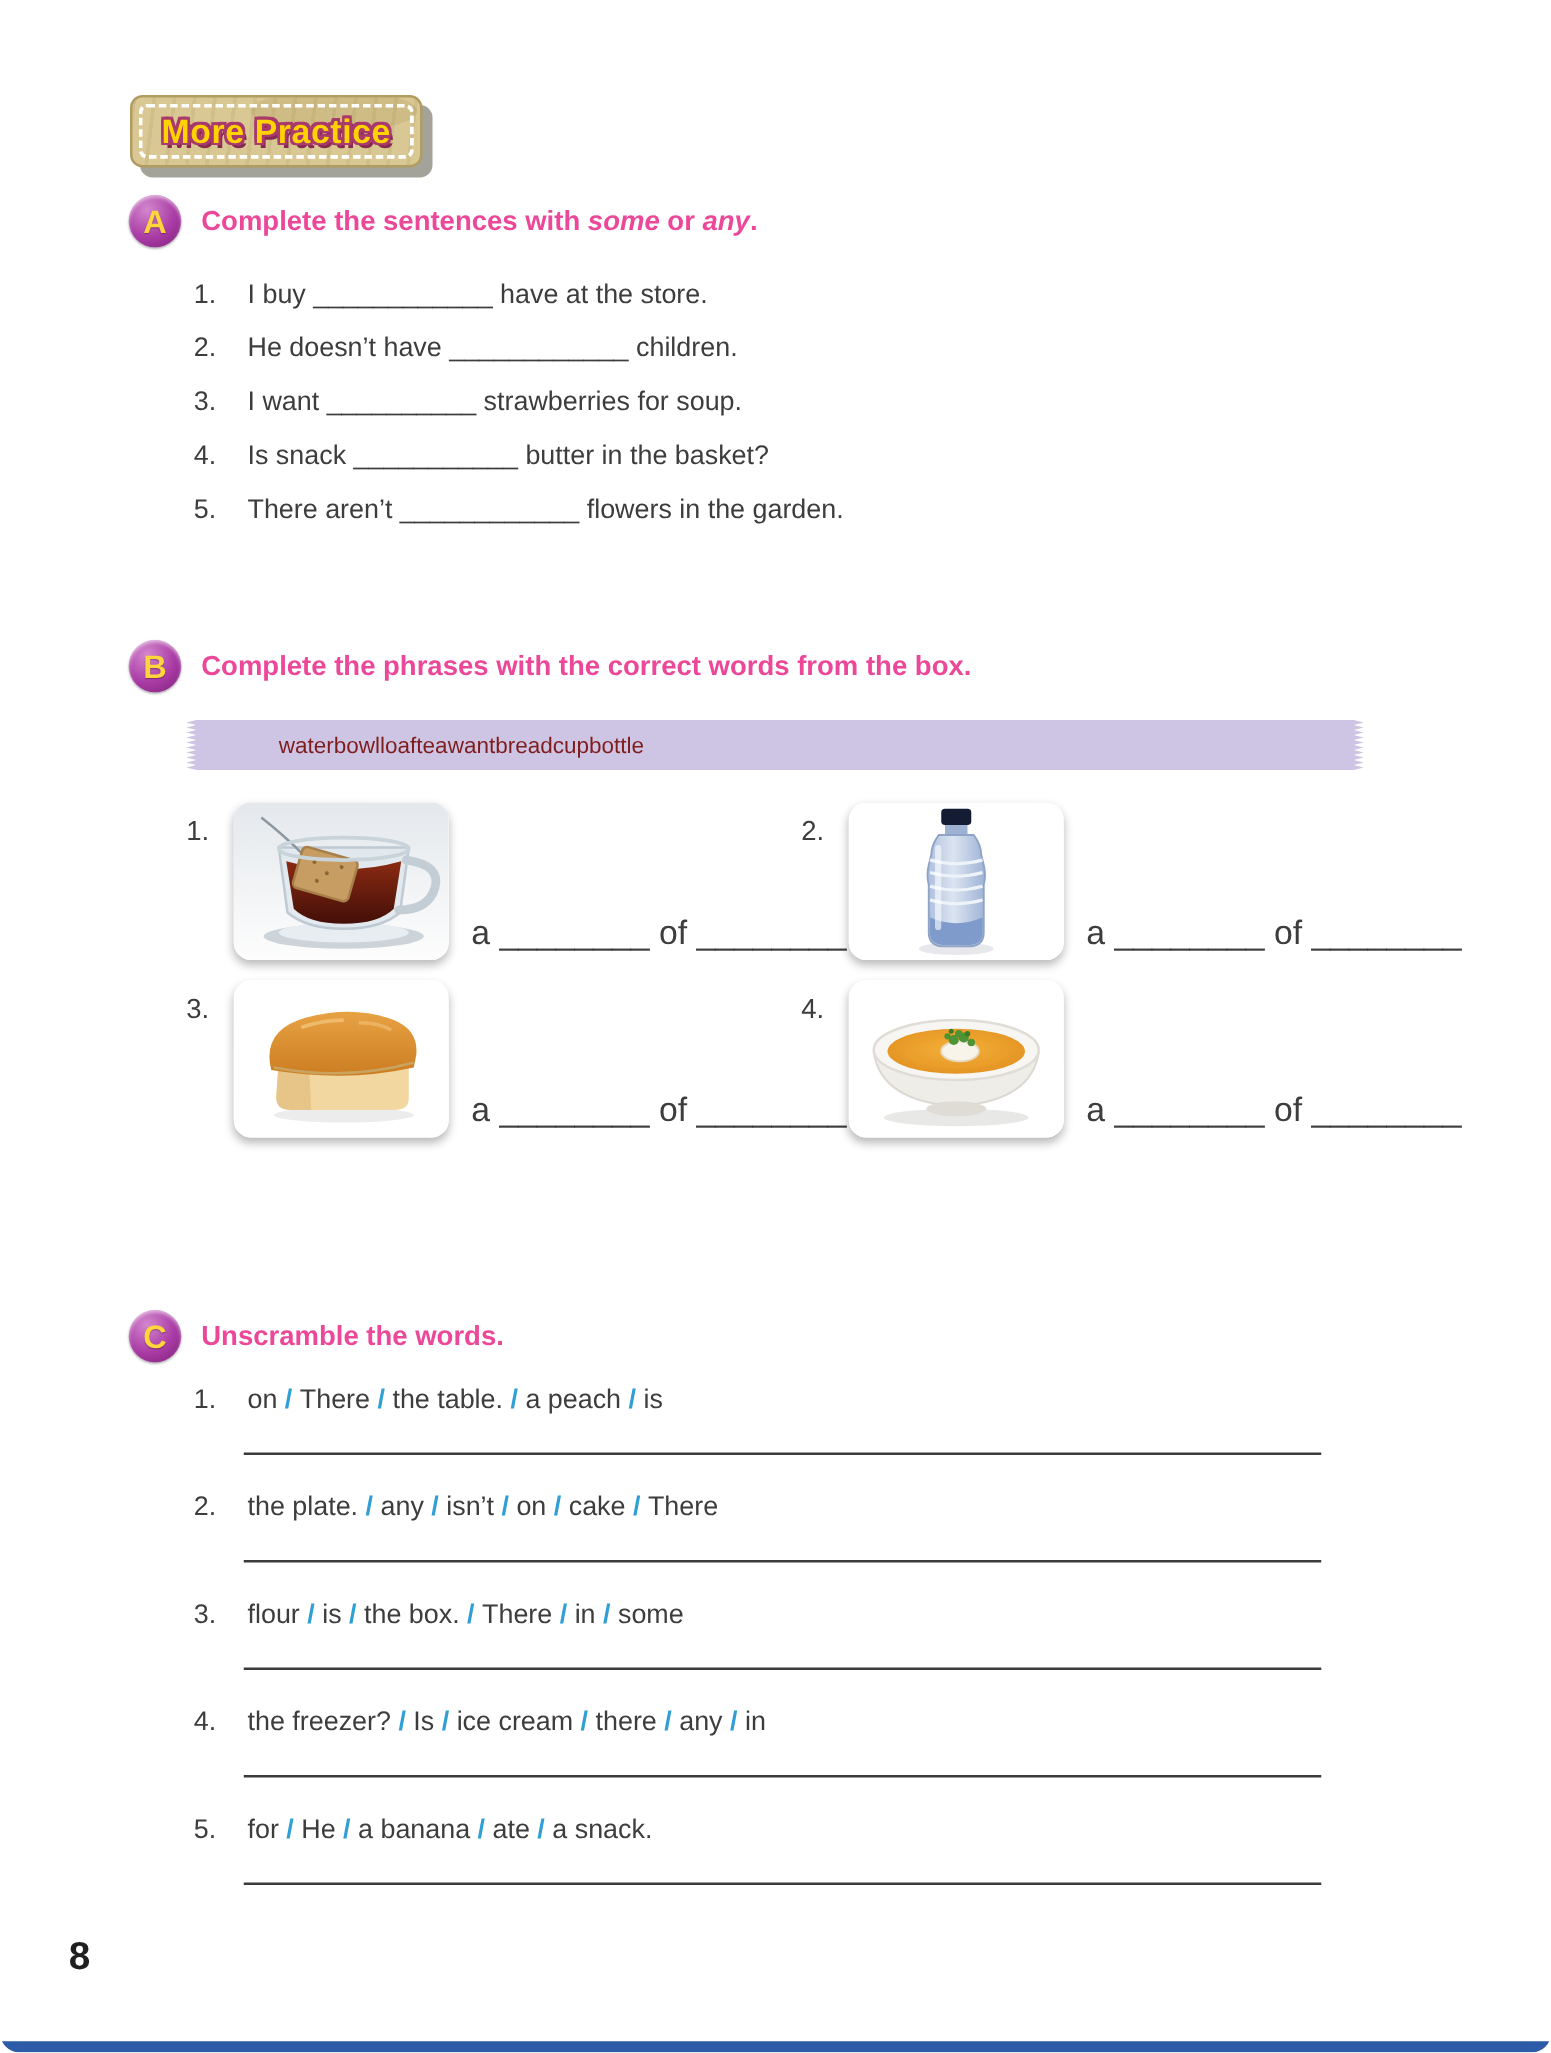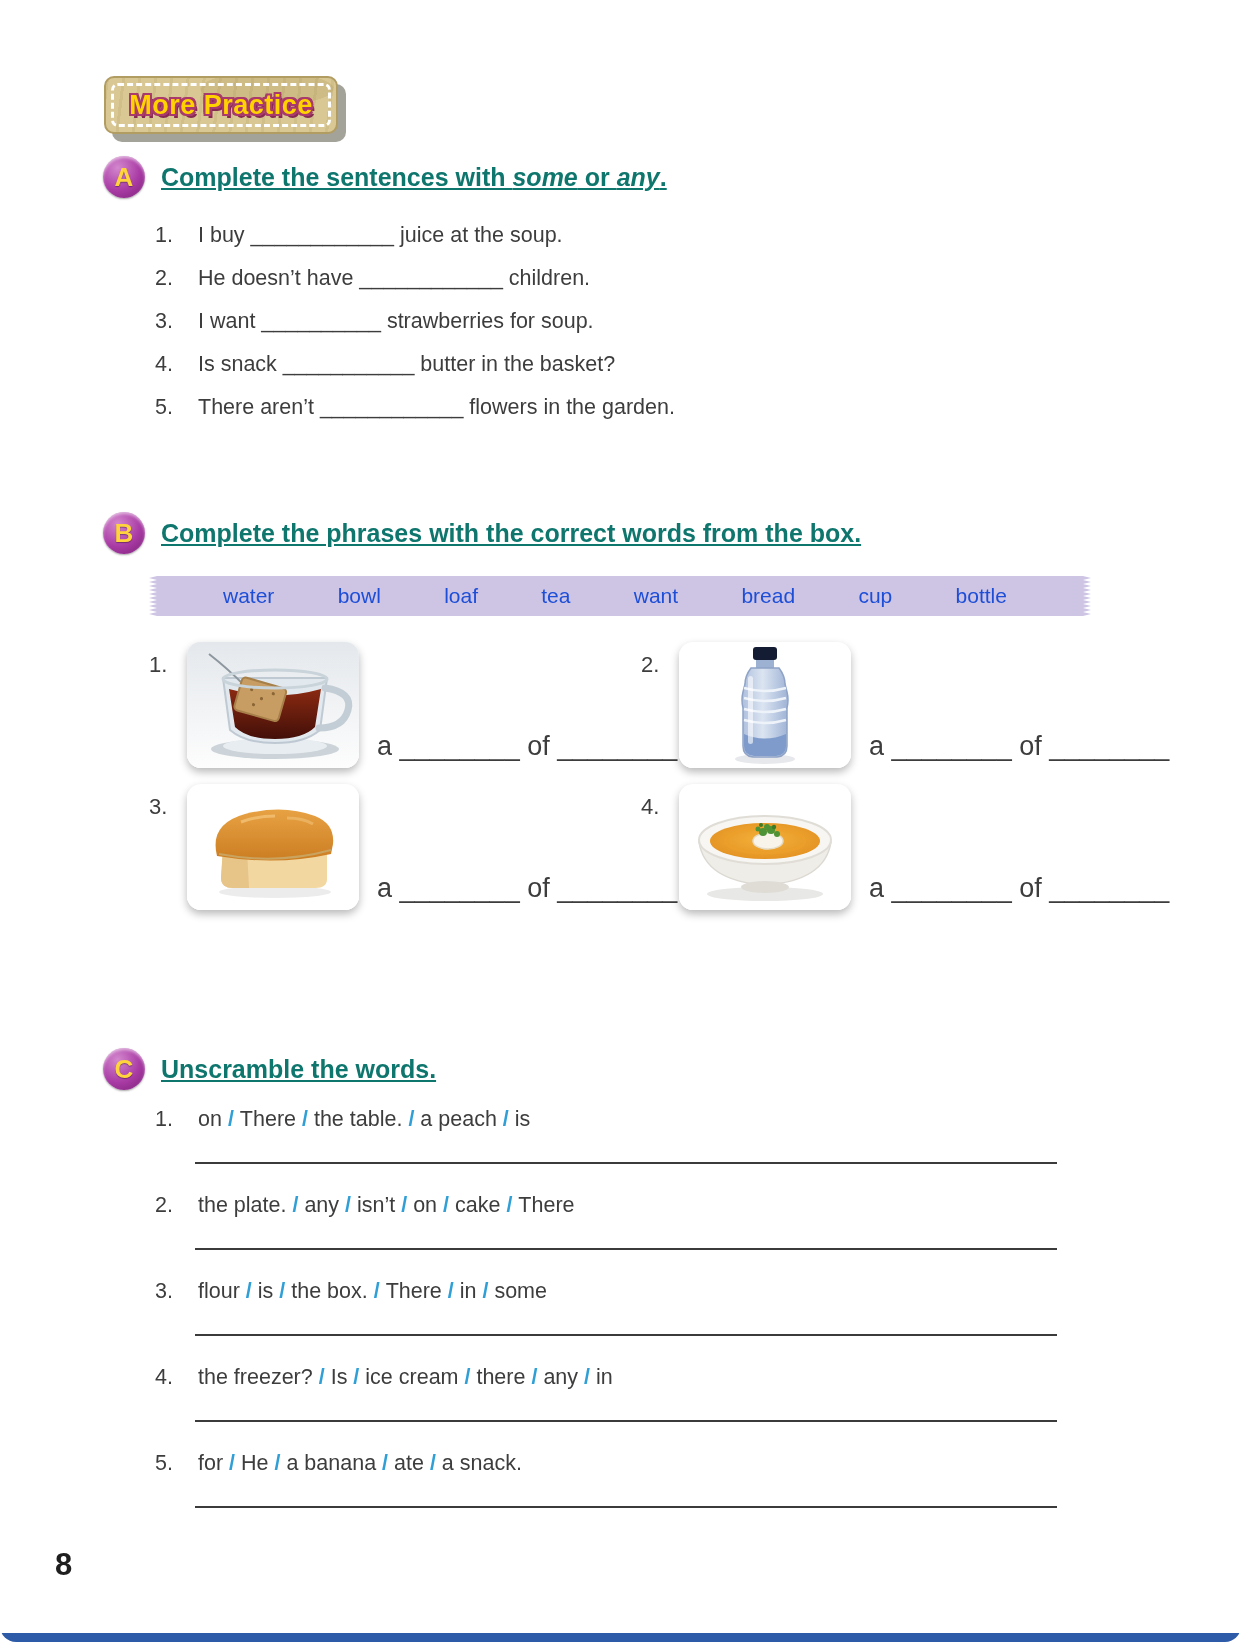--- a/index.html
+++ b/index.html
@@ -31,35 +31,35 @@
   
   .sec-head { display:flex; align-items:center; gap:16px; }
   .badge-circle {
     width:42px; height:42px; border-radius:50%; flex:none;
     background:radial-gradient(circle at 35% 28%, #d387cd, #a93ba5 55%, #7c1f78);
     color:#ffd43c; font-weight:bold; font-size:26px;
     display:flex; align-items:center; justify-content:center;
     box-shadow:inset 0 2px 3px rgba(255,255,255,.55), 0 1px 2px rgba(0,0,0,.35);
     text-shadow:0 1px 1px rgba(0,0,0,.35);
   }
-  .sec-title { color:#0f766e; font-weight:bold; font-size:25px;text-decoration:underline; }
+  .sec-title { color:#ec4899; font-weight:bold; font-size:22px; }
   .rich-italic { font-style:italic; }
 
   
   .section-a { position:absolute; left:103px; top:156px; width:1040px; }
   .a-list { margin:16px 0 0 52px; }
   .a-row { display:flex; gap:15px; font-size:21.5px; line-height:43px; white-space:nowrap; }
   .a-num { width:28px; flex:none; }
 
   
   .section-b { position:absolute; left:103px; top:512px; width:1060px; }
   .word-strip {
     margin:22px 0 0 46px; width:942px; height:40px; background:#cec5e4;
-    display:flex; align-items:center; justify-content:space-between;
-    padding:0 84px 0 74px; font-size:21px; color:#1d4ed8;
+    display:flex; align-items:center; justify-content:flex-start;
+    padding:0 84px 0 74px; font-size:18px; color:#7f1d1d;
     clip-path:polygon(
       8px 0, calc(100% - 8px) 0,
       100% 5%, calc(100% - 8px) 10%, 100% 15%, calc(100% - 8px) 20%, 100% 25%,
       calc(100% - 8px) 30%, 100% 35%, calc(100% - 8px) 40%, 100% 45%,
       calc(100% - 8px) 50%, 100% 55%, calc(100% - 8px) 60%, 100% 65%,
       calc(100% - 8px) 70%, 100% 75%, calc(100% - 8px) 80%, 100% 85%,
       calc(100% - 8px) 90%, 100% 95%, calc(100% - 8px) 100%,
       8px 100%,
       0 95%, 8px 90%, 0 85%, 8px 80%, 0 75%, 8px 70%, 0 65%, 8px 60%, 0 55%,
       8px 50%, 0 45%, 8px 40%, 0 35%, 8px 30%, 0 25%, 8px 20%, 0 15%, 8px 10%, 0 5%, 8px 0
@@ -99,21 +99,21 @@
   </div>
 
   <div class="section-a">
     <div class="sec-head">
       <div class="badge-circle">A</div>
       <div class="sec-title"><span>Complete the sentences with </span><span class="rich-italic">some</span><span> or </span><span class="rich-italic">any</span><span>.</span></div>
     </div>
     <div class="a-list">
       <div class="a-row">
         <span class="a-num">1.</span>
-        <span>I buy ____________ juice at the soup.</span>
+        <span>I buy ____________ have at the store.</span>
       </div>
       <div class="a-row">
         <span class="a-num">2.</span>
         <span>He doesn’t have ____________ children.</span>
       </div>
       <div class="a-row">
         <span class="a-num">3.</span>
         <span>I want __________ strawberries for soup.</span>
       </div>
       <div class="a-row">

